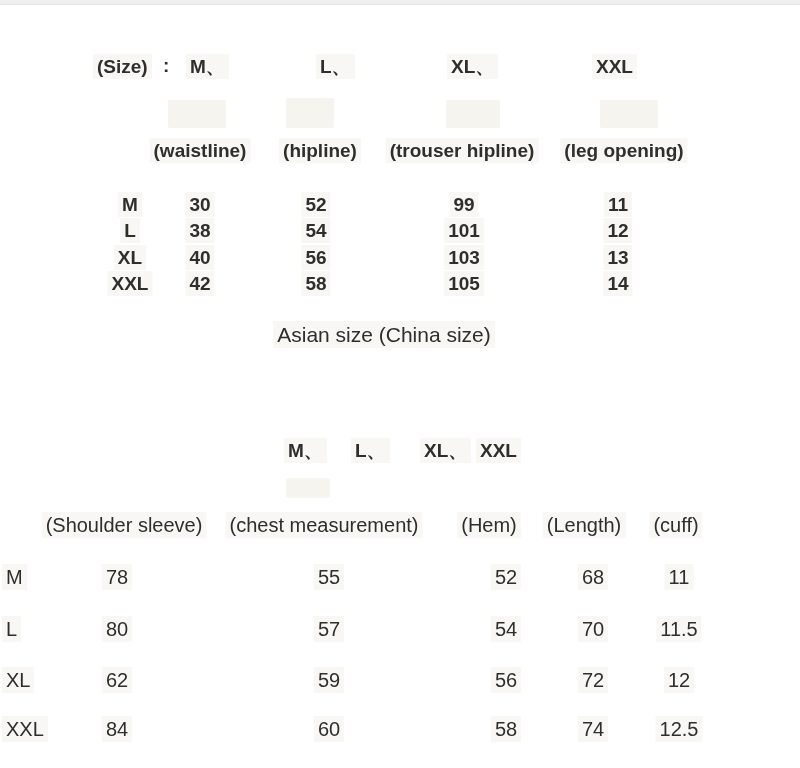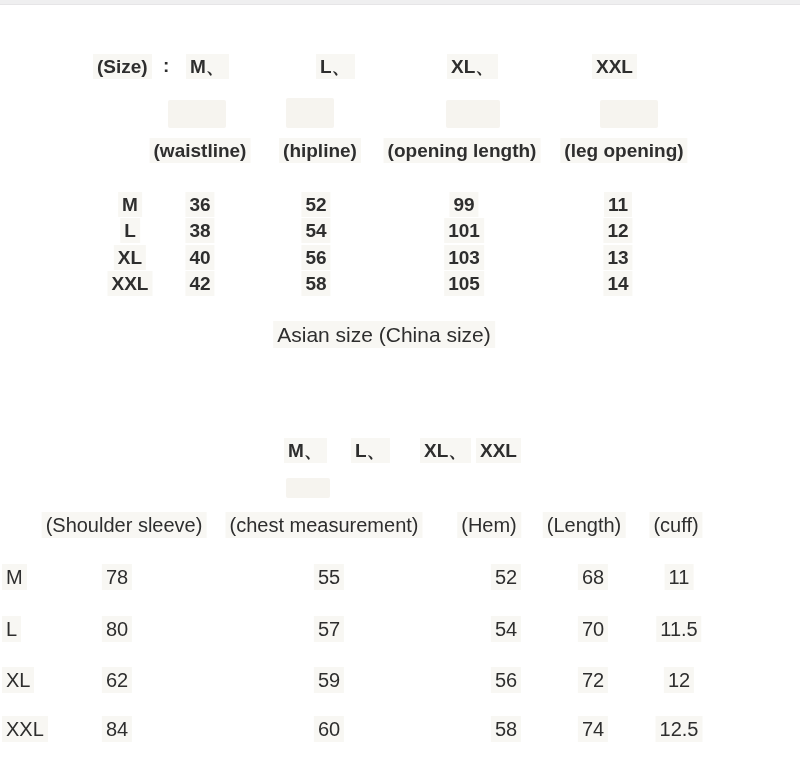--- a/index.html
+++ b/index.html
@@ -42,27 +42,27 @@
     <span class="abs" style="left:163px">:</span>
     <span class="abs hl" style="left:186px">M、</span>
     <span class="abs hl" style="left:316px">L、</span>
     <span class="abs hl" style="left:447px">XL、</span>
     <span class="abs hl" style="left:592px">XXL</span>
   </div>
 
   <div class="row s1" style="top:138px;">
     <span class="ctr hl" style="left:200px">(waistline)</span>
     <span class="ctr hl" style="left:320px">(hipline)</span>
-    <span class="ctr hl" style="left:462px">(opening length)</span>
+    <span class="ctr hl" style="left:462px">(trouser hipline)</span>
     <span class="ctr hl" style="left:624px">(leg opening)</span>
   </div>
 
   <div class="row s1" style="top:192px;">
     <span class="ctr hl" style="left:130px">M</span>
-    <span class="ctr hl" style="left:200px">36</span>
+    <span class="ctr hl" style="left:200px">30</span>
     <span class="ctr hl" style="left:316px">52</span>
     <span class="ctr hl" style="left:464px">99</span>
     <span class="ctr hl" style="left:618px">11</span>
   </div>
   <div class="row s1" style="top:218px;">
     <span class="ctr hl" style="left:130px">L</span>
     <span class="ctr hl" style="left:200px">38</span>
     <span class="ctr hl" style="left:316px">54</span>
     <span class="ctr hl" style="left:464px">101</span>
     <span class="ctr hl" style="left:618px">12</span>

